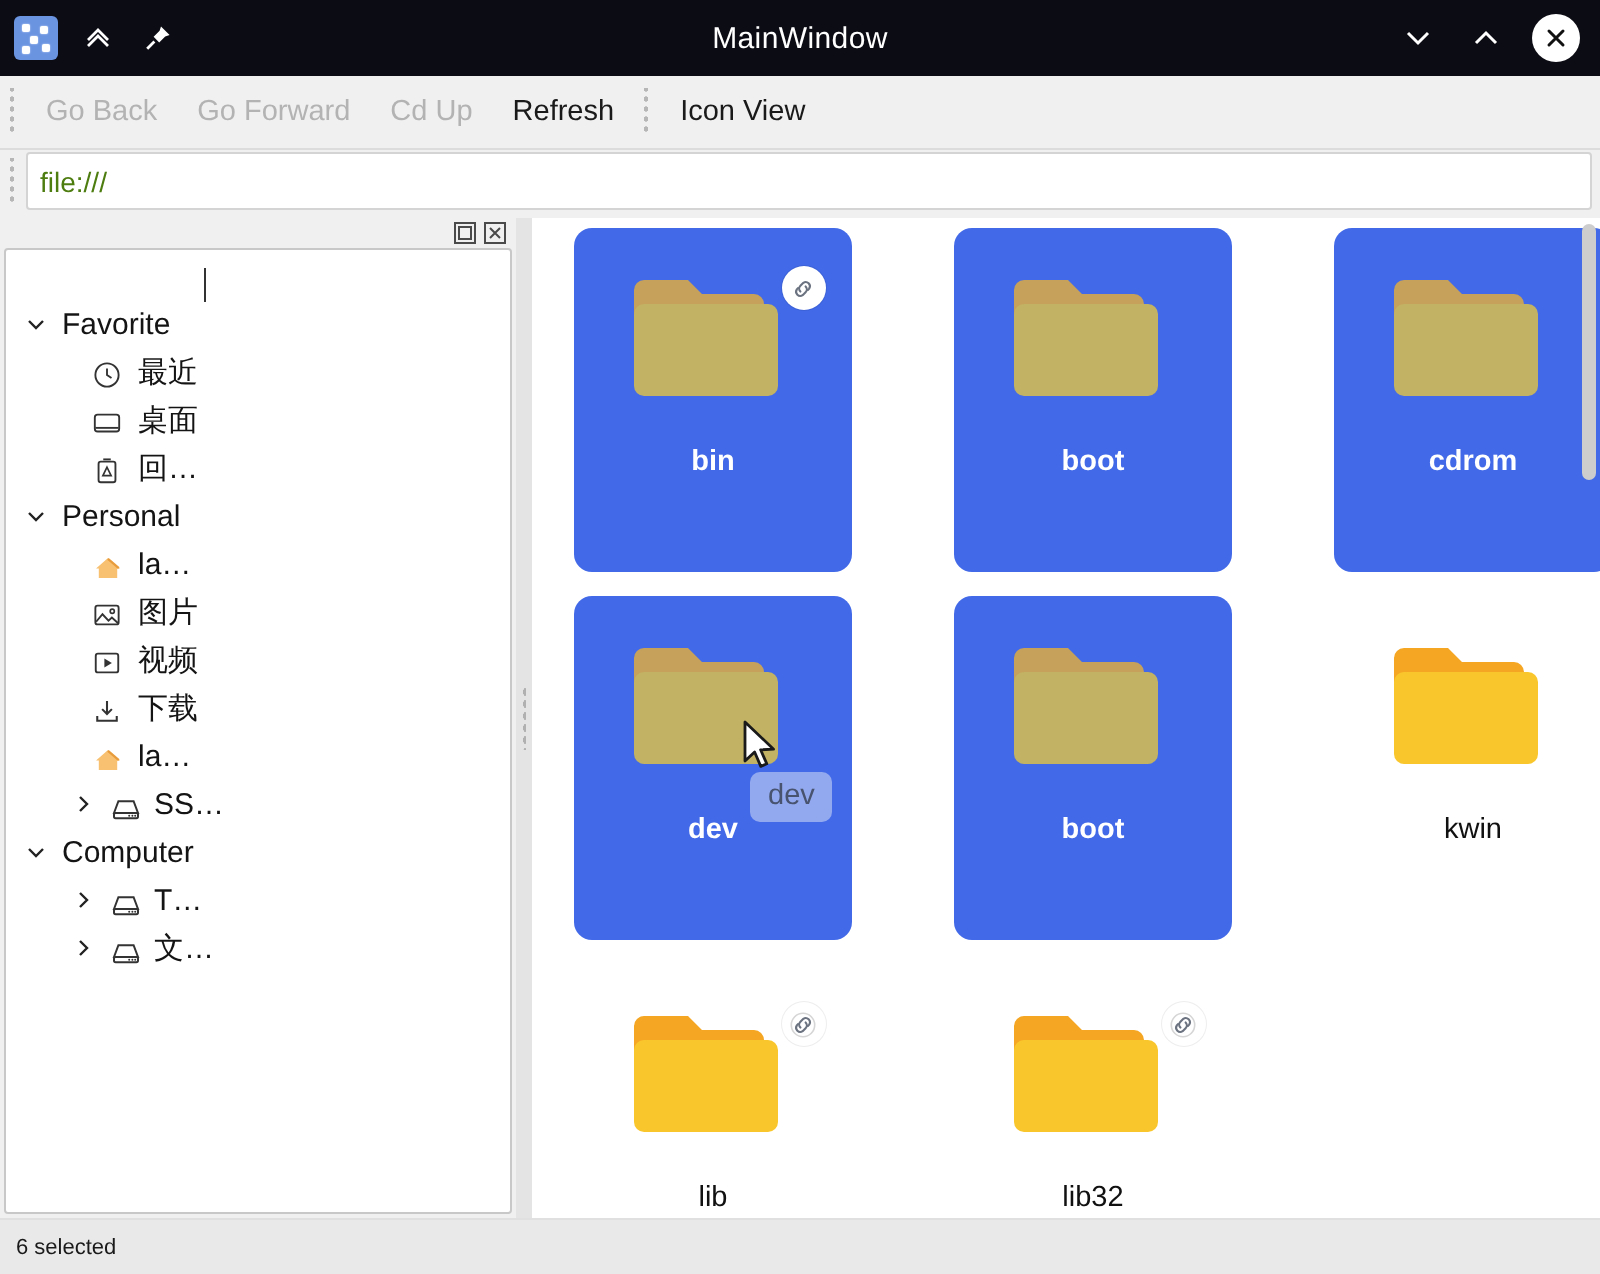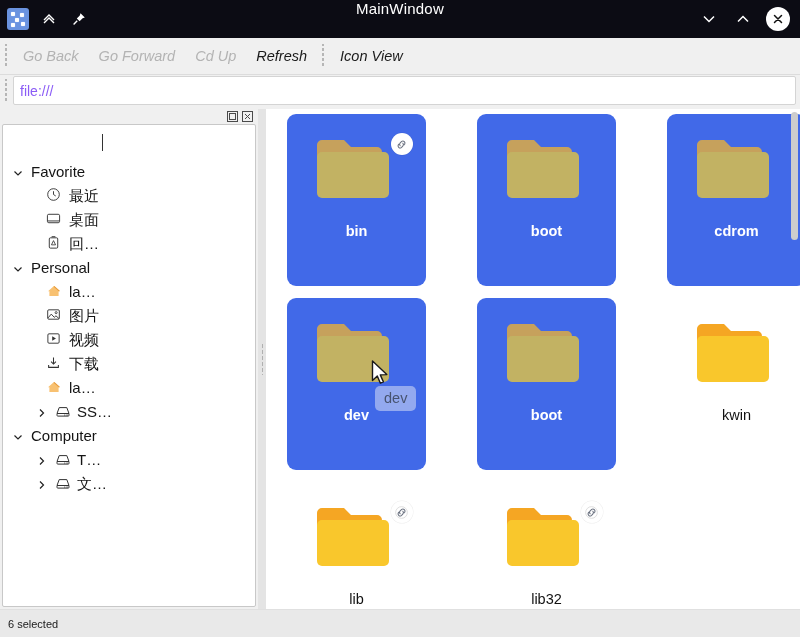--- a/index.html
+++ b/index.html
@@ -7,21 +7,21 @@
     width: 800px; height: 637px;
     font-family: "Liberation Sans", "DejaVu Sans", sans-serif;
     background: #f0f0f0;
     overflow: hidden;
   }
   .window { width: 800px; height: 637px; display: flex; flex-direction: column; position: relative; }
 
   
   .titlebar {
     height: 38px; background: #0c0c14; flex: 0 0 38px;
-    display: flex; position: relative;
+    display: flex; align-items: center; position: relative;
   }
   .tb-left { display: flex; align-items: center; gap: 10px; padding-left: 7px; z-index: 2; }
   .app-icon {
     width: 22px; height: 22px; border-radius: 3px;
     background: #6a93e0; position: relative;
   }
   .app-icon i {
     position: absolute; width: 4px; height: 4px; background: #fff;
     border-radius: 1px; box-shadow: 0 0 1px #cfe0ff;
   }
@@ -53,53 +53,53 @@
   }
   .grip {
     width: 9px; height: 24px; margin: 0 2px; flex: 0 0 9px;
     background-image: radial-gradient(#b6b6b6 1px, transparent 1.1px);
     background-size: 4px 5px; background-position: 2px 3px;
     background-repeat: repeat-y;
   }
   .tbtn {
     height: 28px; padding: 0 10px; font-size: 14.5px; color: #1a1a1a;
     background: transparent; border: none; display: flex; align-items: center;
-    white-space: nowrap; border-radius: 3px; font-style: italic;
+    white-space: nowrap; border-radius: 3px;
   }
   .tbtn.disabled { color: #b3b3b3; }
 
   
   .urlrow {
     flex: 0 0 34px; background: #f0f0f0; display: flex; align-items: center;
     padding: 0 2px 3px 0;
   }
   .urlinput {
     flex: 1; height: 29px; background: #ffffff; border: 1px solid #d4d4d4;
     border-radius: 2px; display: flex; align-items: center;
-    padding: 0 6px; font-size: 14px; color: #8b5cf6; margin-right: 2px;
+    padding: 0 6px; font-size: 14px; color: #4d7c0f; margin-right: 2px;
   }
 
   
   .body { flex: 1 1 auto; display: flex; background: #f0f0f0; min-height: 0; }
 
   
   .dock { width: 258px; flex: 0 0 258px; display: flex; flex-direction: column; padding: 0 2px 2px 2px; }
   .dock-head { height: 15px; display: flex; align-items: center; justify-content: flex-end; gap: 3px; padding-right: 3px; }
   .dock-btn { width: 12px; height: 12px; display: flex; align-items: center; justify-content: center; }
   .tree {
     flex: 1 1 auto; background: #ffffff; border: 1px solid #c8c8c8;
     border-radius: 2px; overflow: hidden; padding-top: 4px;
     position: relative;
   }
   .caret-box { padding-left: 14px; height: 26px; display: flex; align-items: center; }
   .caret-box .cursor {
     width: 1px; height: 17px; background: #333; margin-left: 85px;
   }
   .tnode {
-    height: 24px; display: flex; align-items: flex-end; gap: 7px;
+    height: 24px; display: flex; align-items: flex-start; gap: 7px;
     padding-left: 8px; font-size: 15px; color: #141414;
   }
   .tnode.child { padding-left: 42px; }
   .tnode.child2 { padding-left: 24px; gap: 6px; }
   .chev { width: 13px; height: 13px; flex: 0 0 13px; display: flex; align-items: center; justify-content: center; }
   .ico { width: 17px; height: 17px; flex: 0 0 17px; display: flex; align-items: center; justify-content: center; }
   .tlabel { font-size: 15px; line-height: 1; white-space: nowrap; }
 
   
   .splitter {

